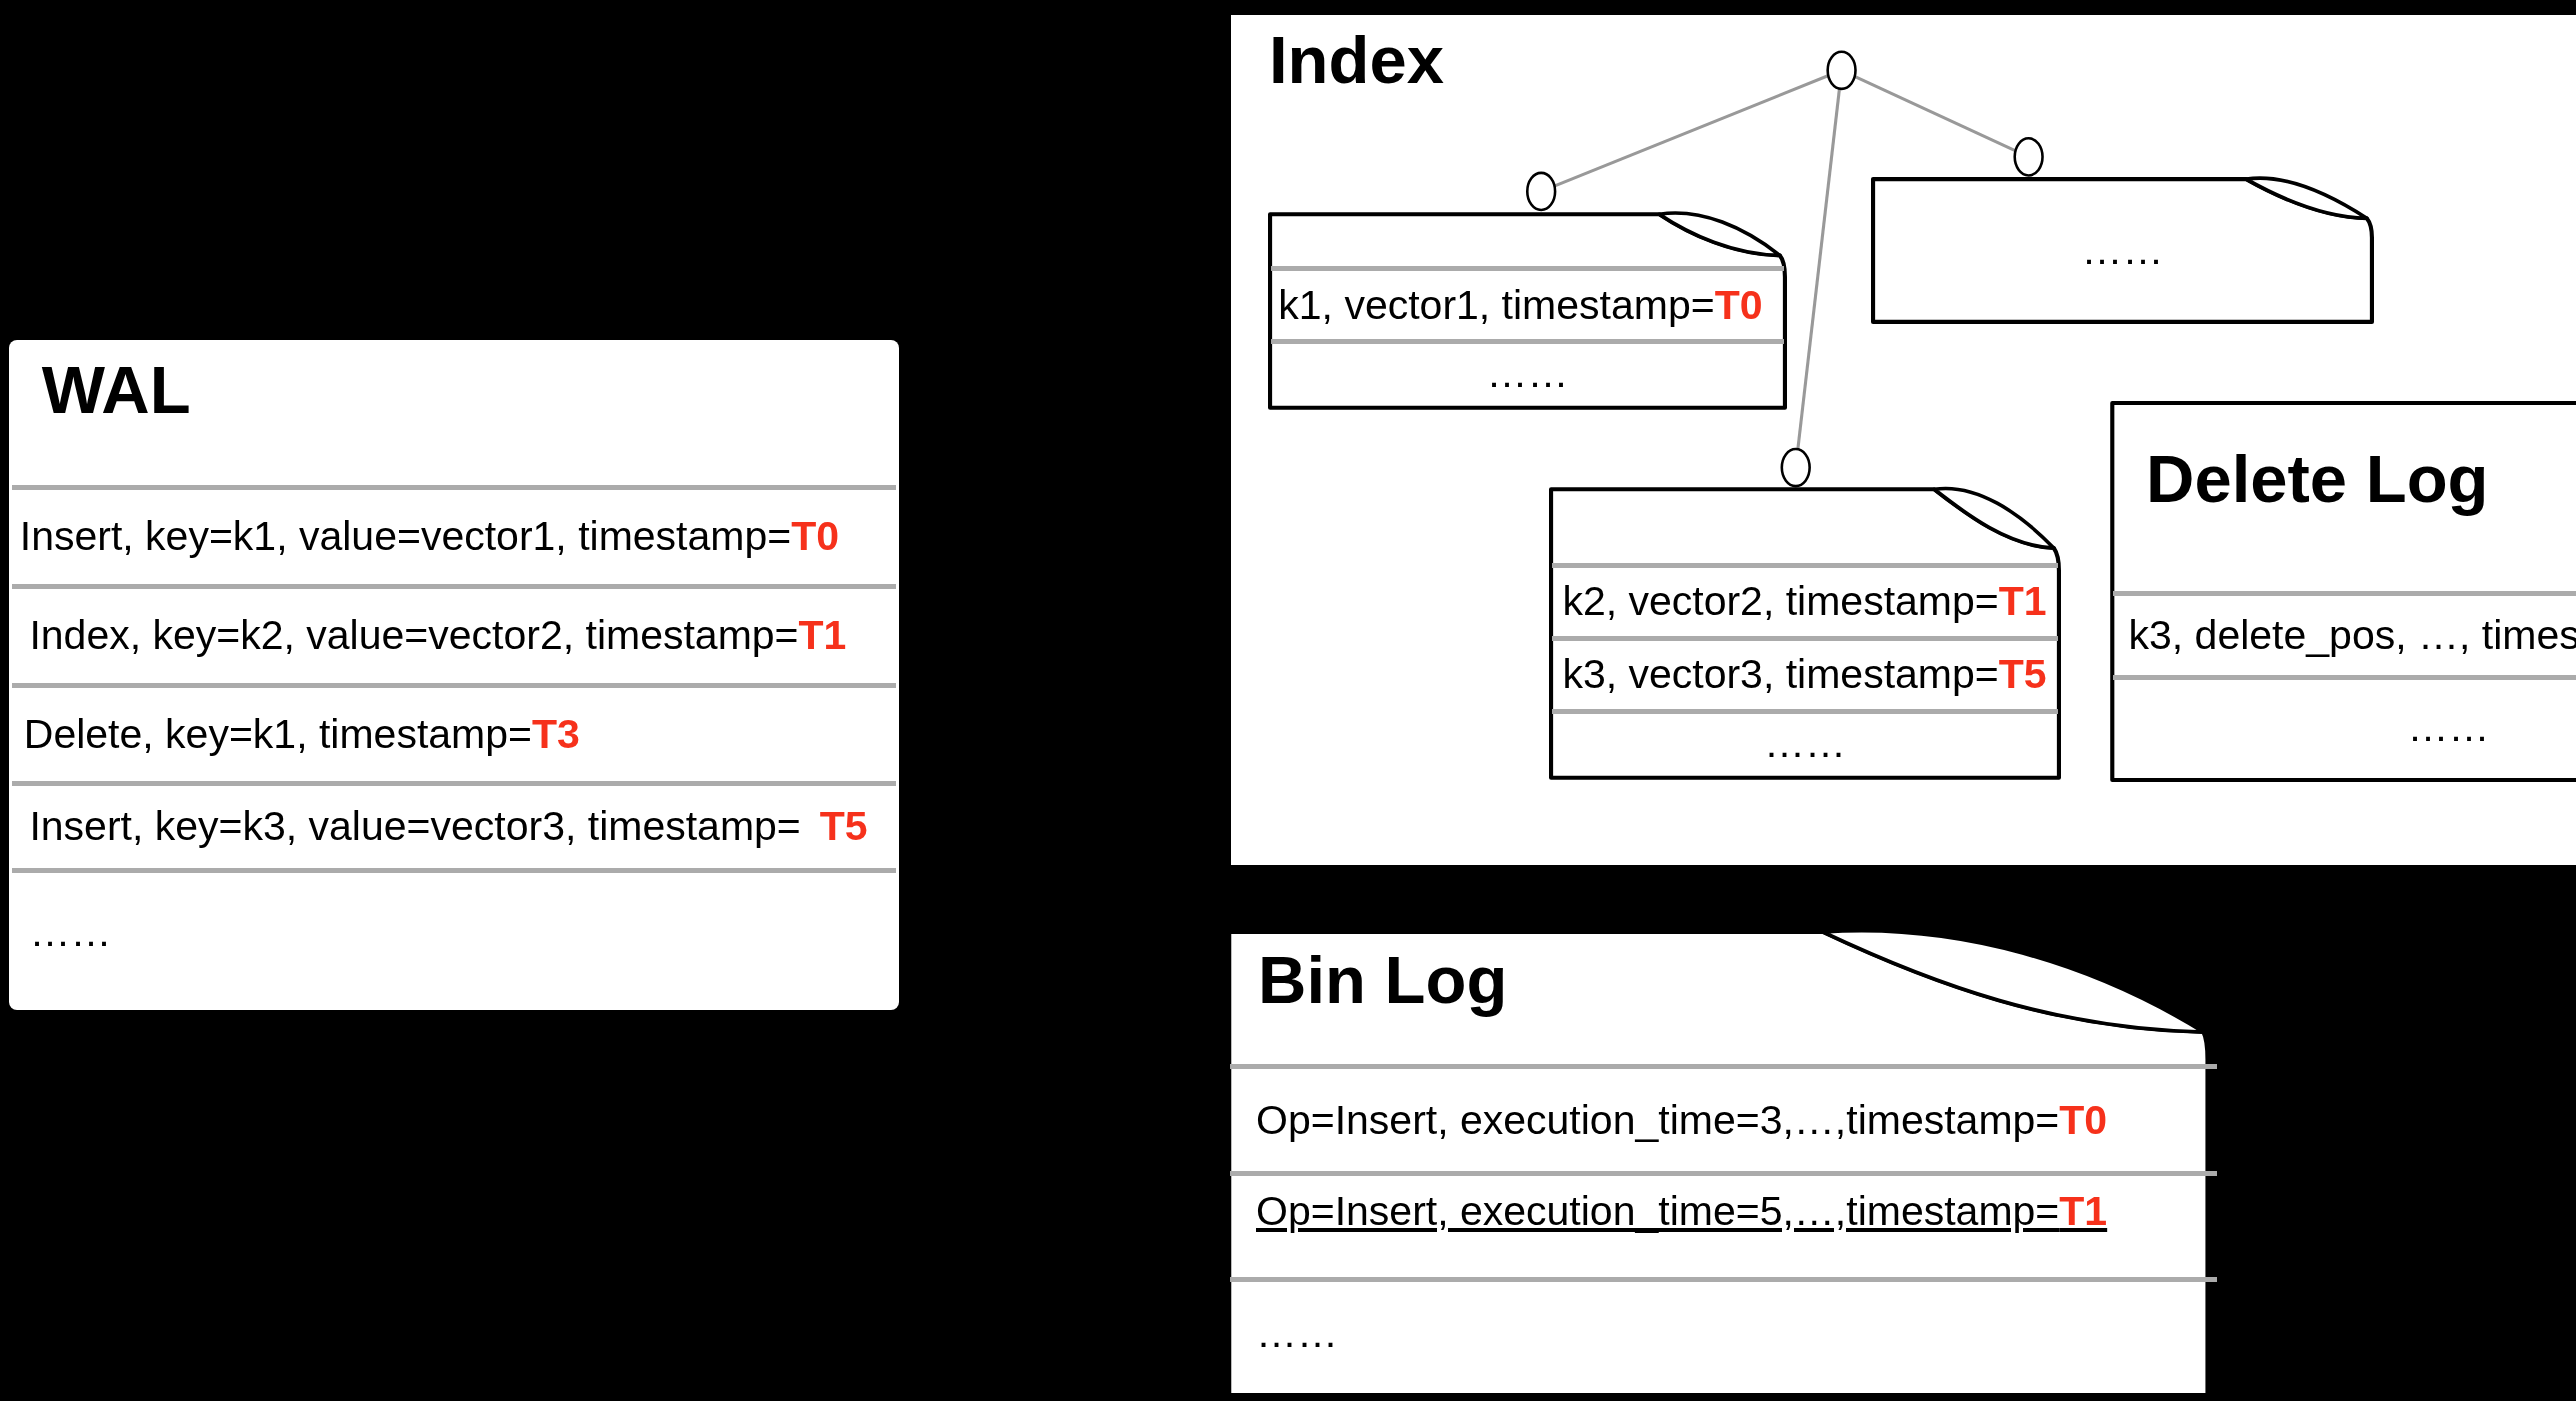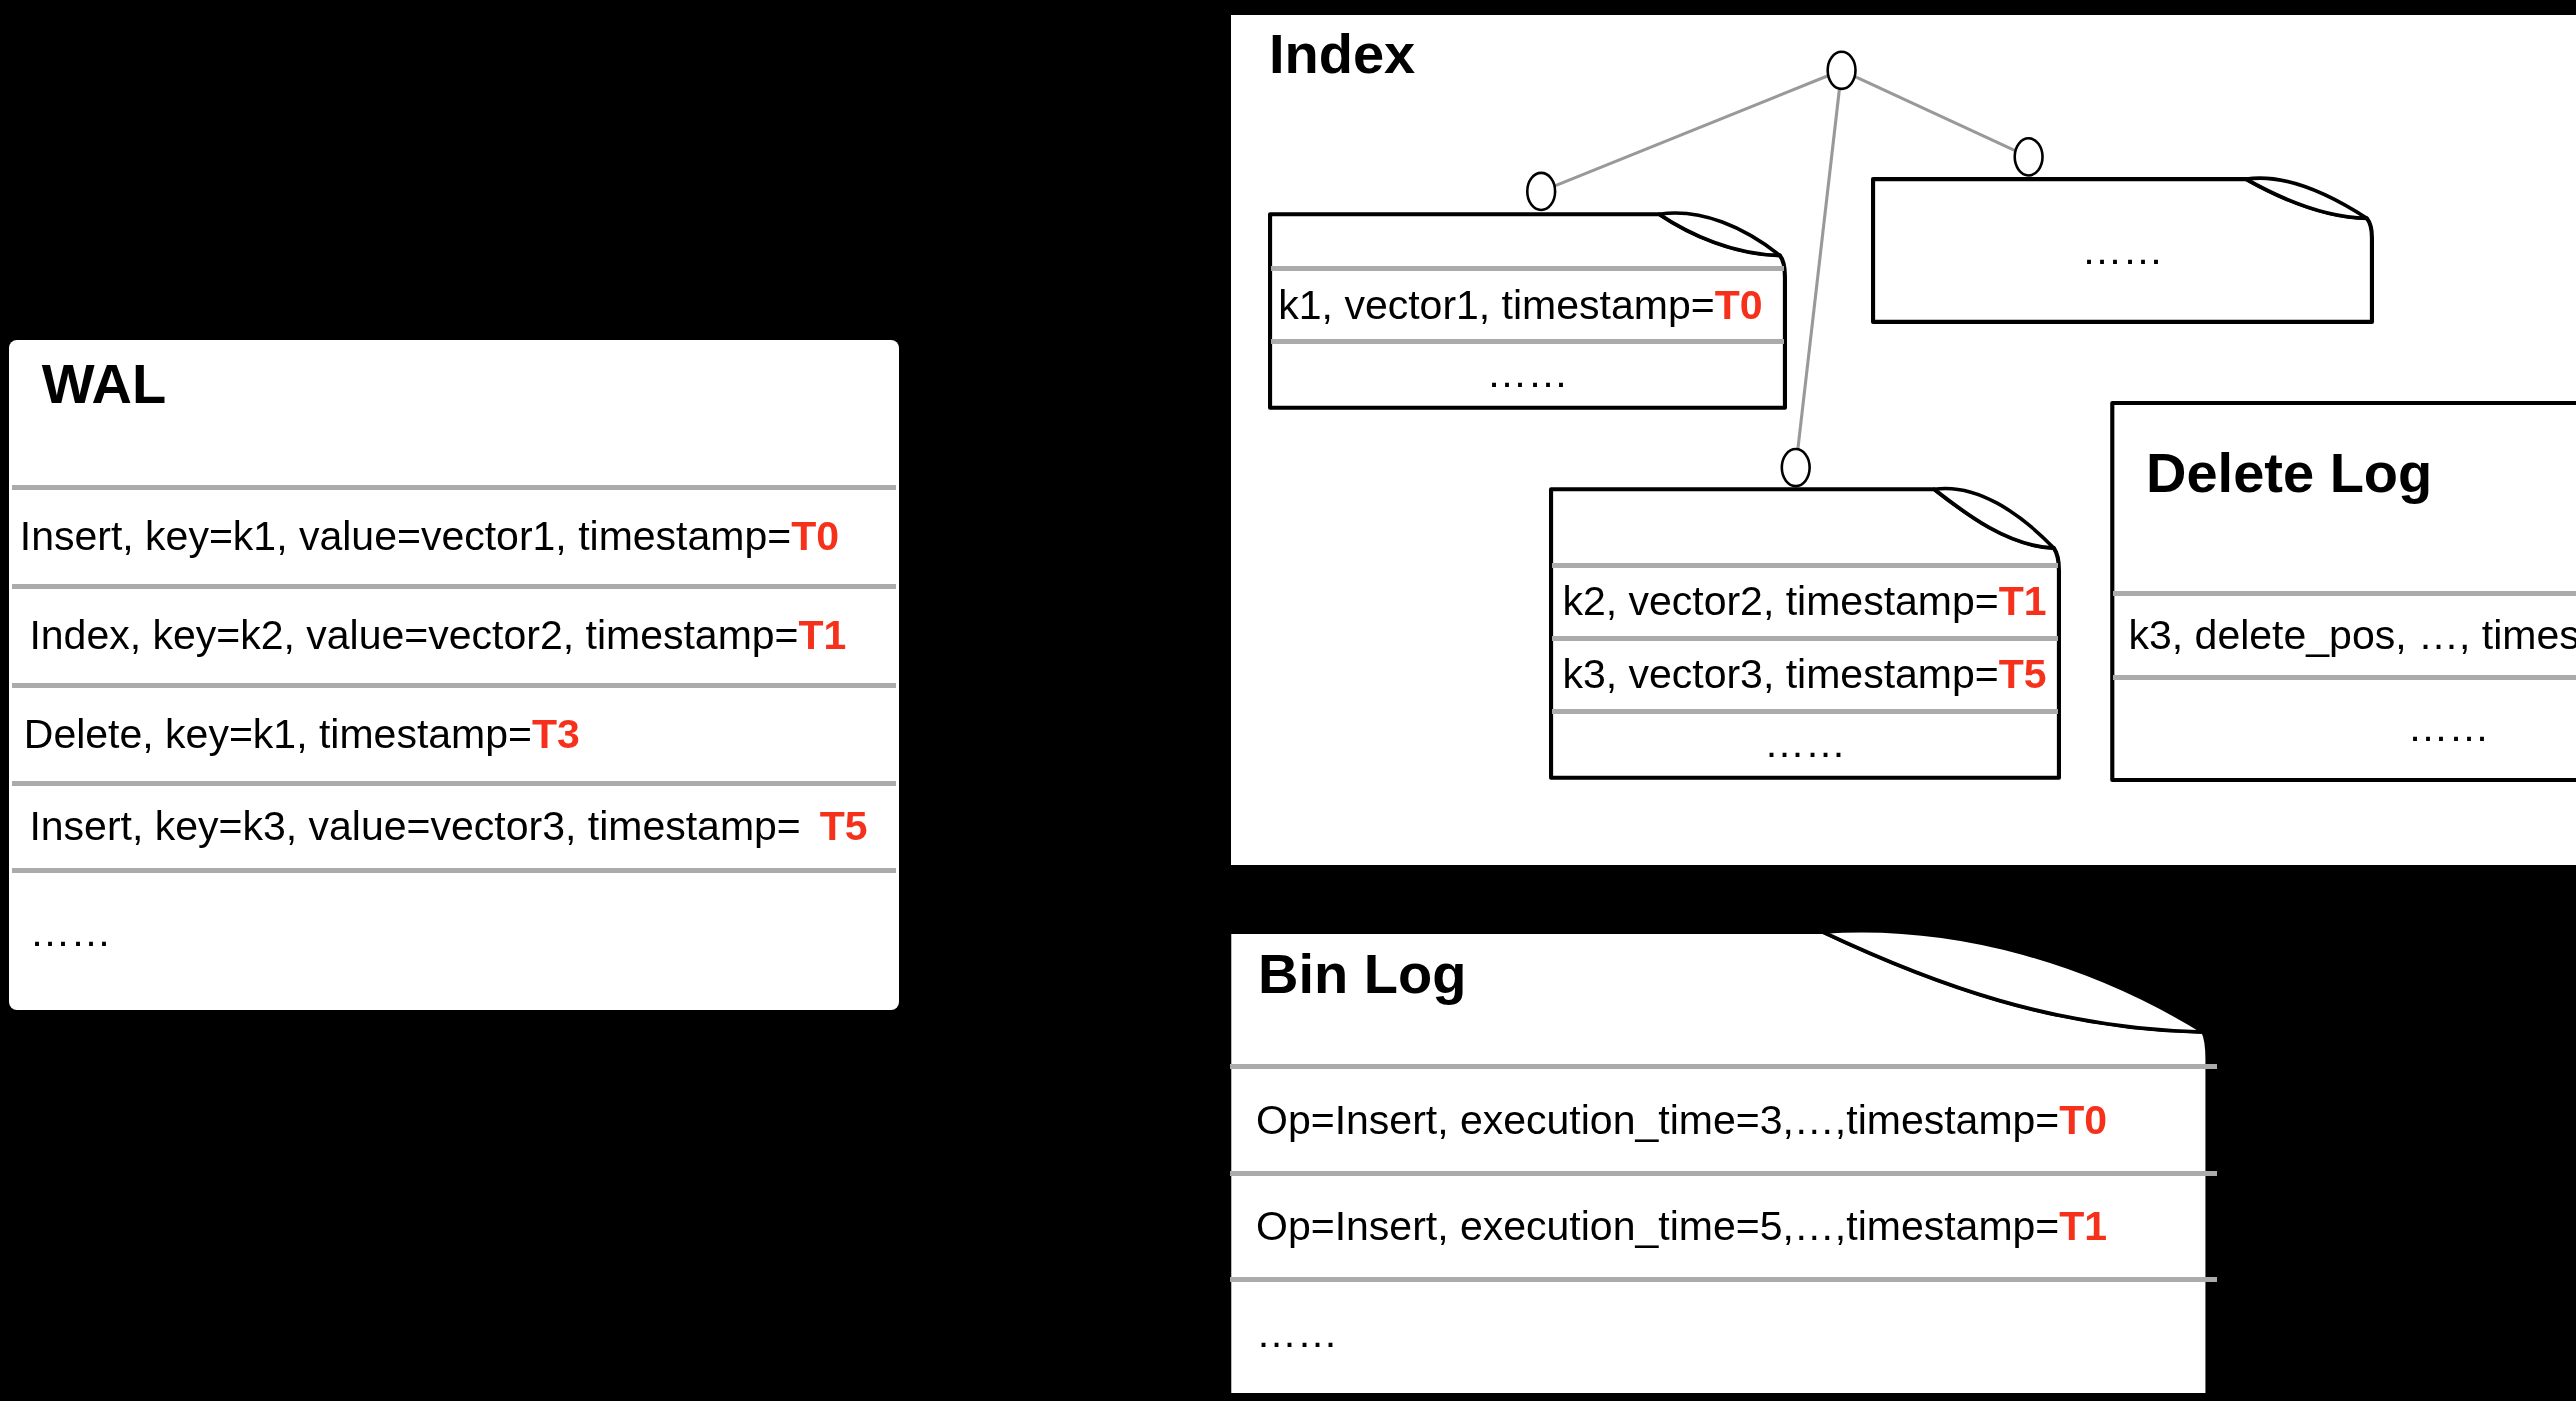--- a/index.html
+++ b/index.html
@@ -7,21 +7,21 @@
     --accent:#f6311b; --sep:#ababab; --edge:#999999;
   }
   html,body{margin:0;padding:0;background:var(--bg);}
   body{
     width:2817px;height:1402px;position:relative;overflow:hidden;
     font-family:"Liberation Sans","DejaVu Sans",sans-serif;color:var(--ink);
   }
   .panel{position:absolute;background:var(--panel);}
   .rounded{border-radius:8px;}
   .title{
-    position:absolute;font-weight:bold;font-size:56px;line-height:1;
+    position:absolute;font-weight:bold;font-size:67px;line-height:1;
     white-space:nowrap;z-index:5;color:var(--ink);
   }
   .doc{position:absolute;z-index:2;}
   .doc > svg{position:absolute;left:0;top:0;overflow:visible;}
   .page{fill:#ffffff;stroke:#000000;stroke-width:8;stroke-linejoin:round;}
   .flap{fill:#ffffff;stroke:#000000;stroke-width:7;stroke-linejoin:round;}
   .sep{position:absolute;left:3.1px;right:3.1px;height:4.6px;background:var(--sep);z-index:4;}
   .row{
     position:absolute;left:0;right:0;display:flex;align-items:center;
     font-size:41px;line-height:1;white-space:nowrap;z-index:4;color:var(--ink);
@@ -148,21 +148,21 @@
     <path class="flap" d="M 1158 4 C 1420 -14 1682 66 1896 198 C 1608 192 1370 104 1158 4 Z"></path>
   </svg>
   <div class="title" style="left:31px;top:15.5px;">Bin Log</div>
   <div class="sep" style="top:134px;"></div>
   <div class="sep" style="top:241px;"></div>
   <div class="sep" style="top:347px;"></div>
   <div class="row" style="top:137px;height:106px;padding-left:29px;">
     <span>Op=Insert, execution_time=3,…,timestamp=</span>
       <span class="hl">T0</span>
   </div>
-  <div class="row" style="top:243px;height:106px;padding-left:29px;">
+  <div class="row" style="top:228px;height:106px;padding-left:29px;text-decoration:underline;">
     <span>Op=Insert, execution_time=5,…,timestamp=</span>
       <span class="hl">T1</span>
   </div>
   <div class="row" style="top:349px;height:108px;padding-left:29px;">
     <span>……</span>
   </div>
 </div>
 
 
 </body></html>

